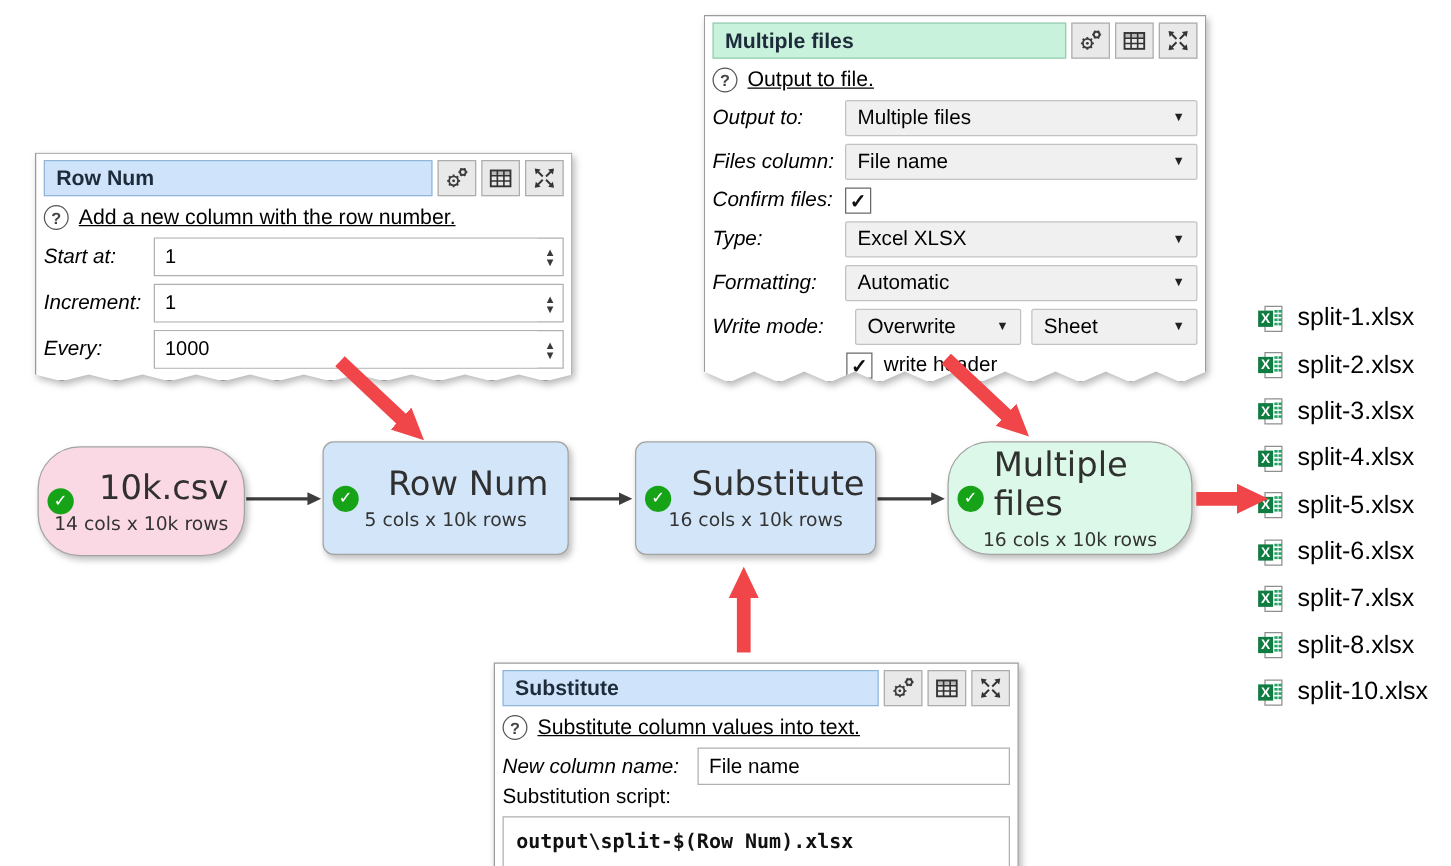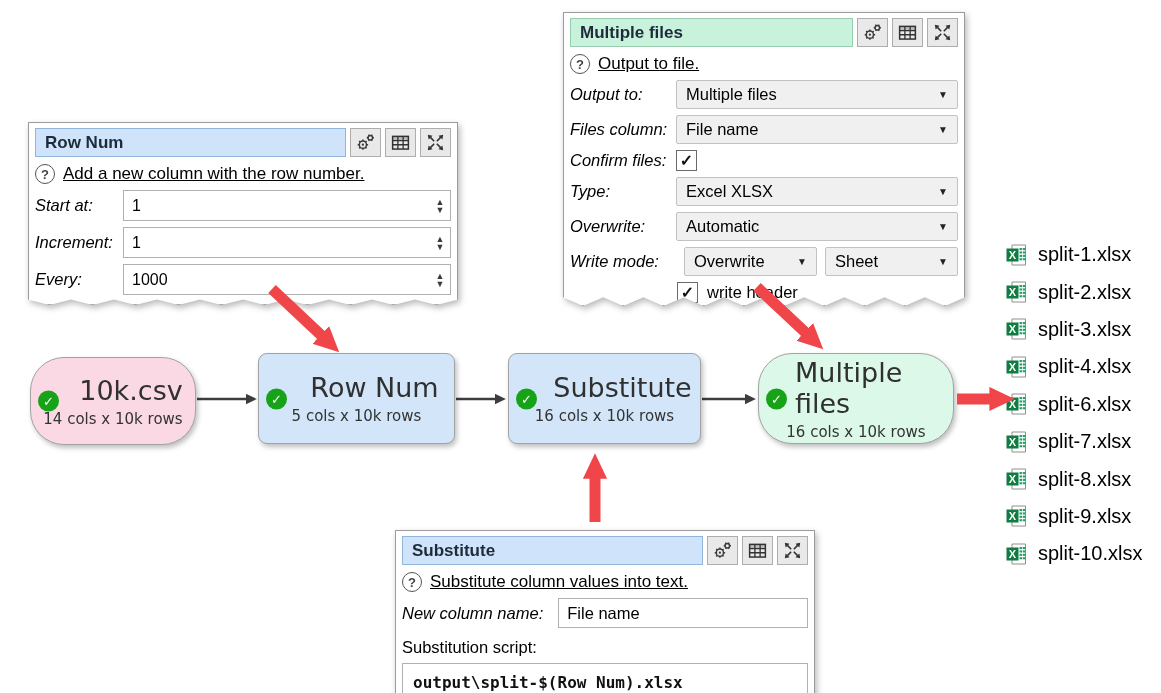--- a/index.html
+++ b/index.html
@@ -42,21 +42,21 @@
             display:flex;align-items:center;padding:0 9px;font-size:16.5px;box-sizing:border-box;min-width:0;}
   .dropdown .dd-value{flex:1;white-space:nowrap;overflow:hidden;}
   .dd-arrow{font-size:10px;color:#222;flex:none;}
 
   .checkbox{width:21px;height:21px;border:1px solid #6a6a6a;background:#fff;display:flex;flex:none;
             align-items:center;justify-content:center;font-size:16px;font-weight:700;color:#111;box-sizing:border-box;}
   .cb-label{font-size:16.5px;margin-left:9px;}
 
   .textinput{flex:1;height:30px;border:1px solid #b0b0b0;background:#fff;font-size:16.5px;
              padding:0 8px;min-width:0;box-sizing:border-box;font-family:"Liberation Sans",sans-serif;outline:none;}
-  .lblrow{font-size:16.5px;color:#000;margin-top:10px;flex:none;}
+  .lblrow{font-size:16.5px;color:#000;margin-top:0;flex:none;}
   .scriptbox{border:1px solid #b0b0b0;margin-top:6px;flex:1;padding:9px 10px;
              font-family:"DejaVu Sans Mono","Liberation Mono",monospace;font-weight:700;font-size:16px;color:#111;}
 
   
   .node{position:absolute;z-index:10;border:1.5px solid #a3a3a3;display:flex;flex-direction:column;
         align-items:center;justify-content:center;font-family:"DejaVu Sans",sans-serif;
         box-shadow:2px 3px 5px rgba(0,0,0,.25);box-sizing:border-box;}
   .node .ntitle{font-size:27px;color:#303030;margin-left:36px;}
   .node .nsub{font-size:15px;color:#333;margin-top:4px;}
   .badge{position:absolute;left:7px;top:50%;transform:translateY(-50%);width:21px;height:21px;
@@ -250,21 +250,21 @@
         </span>
       </div>
       <div class="frow">
         <label>Type:</label>
         <div class="dropdown">
           <span class="dd-value">Excel XLSX</span>
           <span class="dd-arrow">▼</span>
         </div>
       </div>
       <div class="frow">
-        <label>Overwrite:</label>
+        <label>Formatting:</label>
         <div class="dropdown">
           <span class="dd-value">Automatic</span>
           <span class="dd-arrow">▼</span>
         </div>
       </div>
       <div class="frow" style="gap:8px;">
         <label>Write mode:</label>
         <div class="dropdown">
           <span class="dd-value">Overwrite</span>
           <span class="dd-arrow">▼</span>
@@ -360,41 +360,41 @@
     <div class="filerow">
       <svg>
           <use href="#icon-xlsx"></use>
         </svg>
       <span class="filename">split-4.xlsx</span>
       </div>
     <div class="filerow">
       <svg>
           <use href="#icon-xlsx"></use>
         </svg>
+      <span class="filename">split-5.xlsx</span>
+      </div>
+    <div class="filerow">
+      <svg>
+          <use href="#icon-xlsx"></use>
+        </svg>
       <span class="filename">split-6.xlsx</span>
       </div>
     <div class="filerow">
       <svg>
           <use href="#icon-xlsx"></use>
         </svg>
       <span class="filename">split-7.xlsx</span>
       </div>
     <div class="filerow">
       <svg>
           <use href="#icon-xlsx"></use>
         </svg>
       <span class="filename">split-8.xlsx</span>
       </div>
     <div class="filerow">
       <svg>
           <use href="#icon-xlsx"></use>
         </svg>
-      <span class="filename">split-9.xlsx</span>
-      </div>
-    <div class="filerow">
-      <svg>
-          <use href="#icon-xlsx"></use>
-        </svg>
       <span class="filename">split-10.xlsx</span>
       </div>
   </div>
 
 </div>
 
 </body></html>

